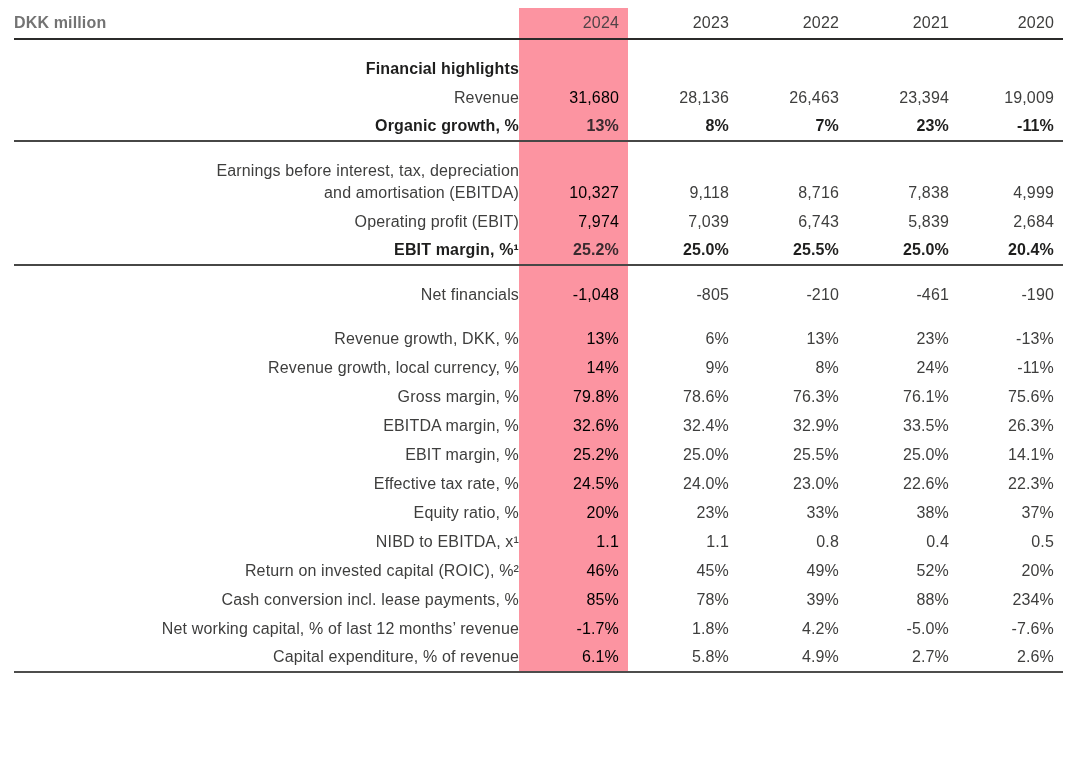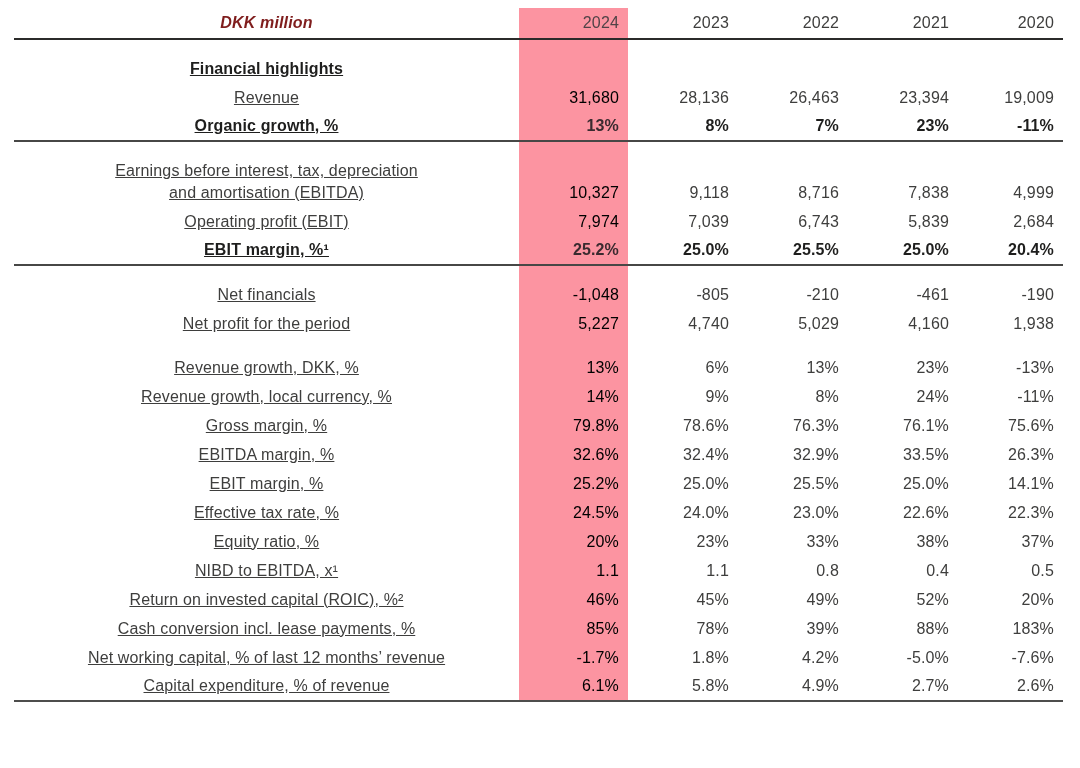--- a/index.html
+++ b/index.html
@@ -18,28 +18,28 @@
     font-size:16px;
     line-height:22px;
     letter-spacing:0.15px;
     color:#3E3E3D;
     padding:0;
     vertical-align:middle;
     overflow:hidden;
   }
   thead tr { border-bottom:2px solid #2B2B2A; }
   th { height:30px; text-align:right; font-weight:400; padding-right:9px; white-space:nowrap; }
-  th.unit { text-align:center; font-weight:700; color:#7f1d1d; padding-right:0;font-style:italic; }
+  th.unit { text-align:left; font-weight:700; color:#737373; padding-right:0; }
 
   tr.row { height:29px; }
   tr.spacer { height:15px; }
   tr.twoline { height:51px;margin-top:47px; }
   tr.twoline td { vertical-align:bottom; padding-bottom:3px; }
 
-  td.label { text-align:center; white-space:pre-line;text-decoration:underline; }
+  td.label { text-align:right; white-space:pre-line; }
   td.num { text-align:right; padding-right:9px; white-space:nowrap; }
 
   tr.bold td, tr.heading td { font-weight:700; color:#1E1E1D; }
 
   
   th.hl { color:#514347; }
   tr.row td.hl { color:#000000; }
   tr.bold td.hl { color:#3A2A2F; }
 
   tbody.rule-mid { border-bottom:2px solid #474746; }
@@ -147,28 +147,20 @@
           <td class="num"></td>
         </tr>
         <tr class="row">
           <td class="label">Net financials</td>
           <td class="num hl" style="background-color: rgb(252, 148, 161);">-1,048</td>
           <td class="num">-805</td>
           <td class="num">-210</td>
           <td class="num">-461</td>
           <td class="num">-190</td>
         </tr>
-        <tr class="row">
-          <td class="label">Net profit for the period</td>
-          <td class="num hl" style="background-color: rgb(252, 148, 161);">5,227</td>
-          <td class="num">4,740</td>
-          <td class="num">5,029</td>
-          <td class="num">4,160</td>
-          <td class="num">1,938</td>
-        </tr>
       </tbody>
       <tbody class="rule-bottom">
         <tr class="spacer">
           <td class="label"></td>
           <td class="num hl" style="background-color: rgb(252, 148, 161);"></td>
           <td class="num"></td>
           <td class="num"></td>
           <td class="num"></td>
           <td class="num"></td>
         </tr>
@@ -243,21 +235,21 @@
           <td class="num">49%</td>
           <td class="num">52%</td>
           <td class="num">20%</td>
         </tr>
         <tr class="row">
           <td class="label">Cash conversion incl. lease payments, %</td>
           <td class="num hl" style="background-color: rgb(252, 148, 161);">85%</td>
           <td class="num">78%</td>
           <td class="num">39%</td>
           <td class="num">88%</td>
-          <td class="num">183%</td>
+          <td class="num">234%</td>
         </tr>
         <tr class="row">
           <td class="label">Net working capital, % of last 12 months’ revenue</td>
           <td class="num hl" style="background-color: rgb(252, 148, 161);">-1.7%</td>
           <td class="num">1.8%</td>
           <td class="num">4.2%</td>
           <td class="num">-5.0%</td>
           <td class="num">-7.6%</td>
         </tr>
         <tr class="row">

